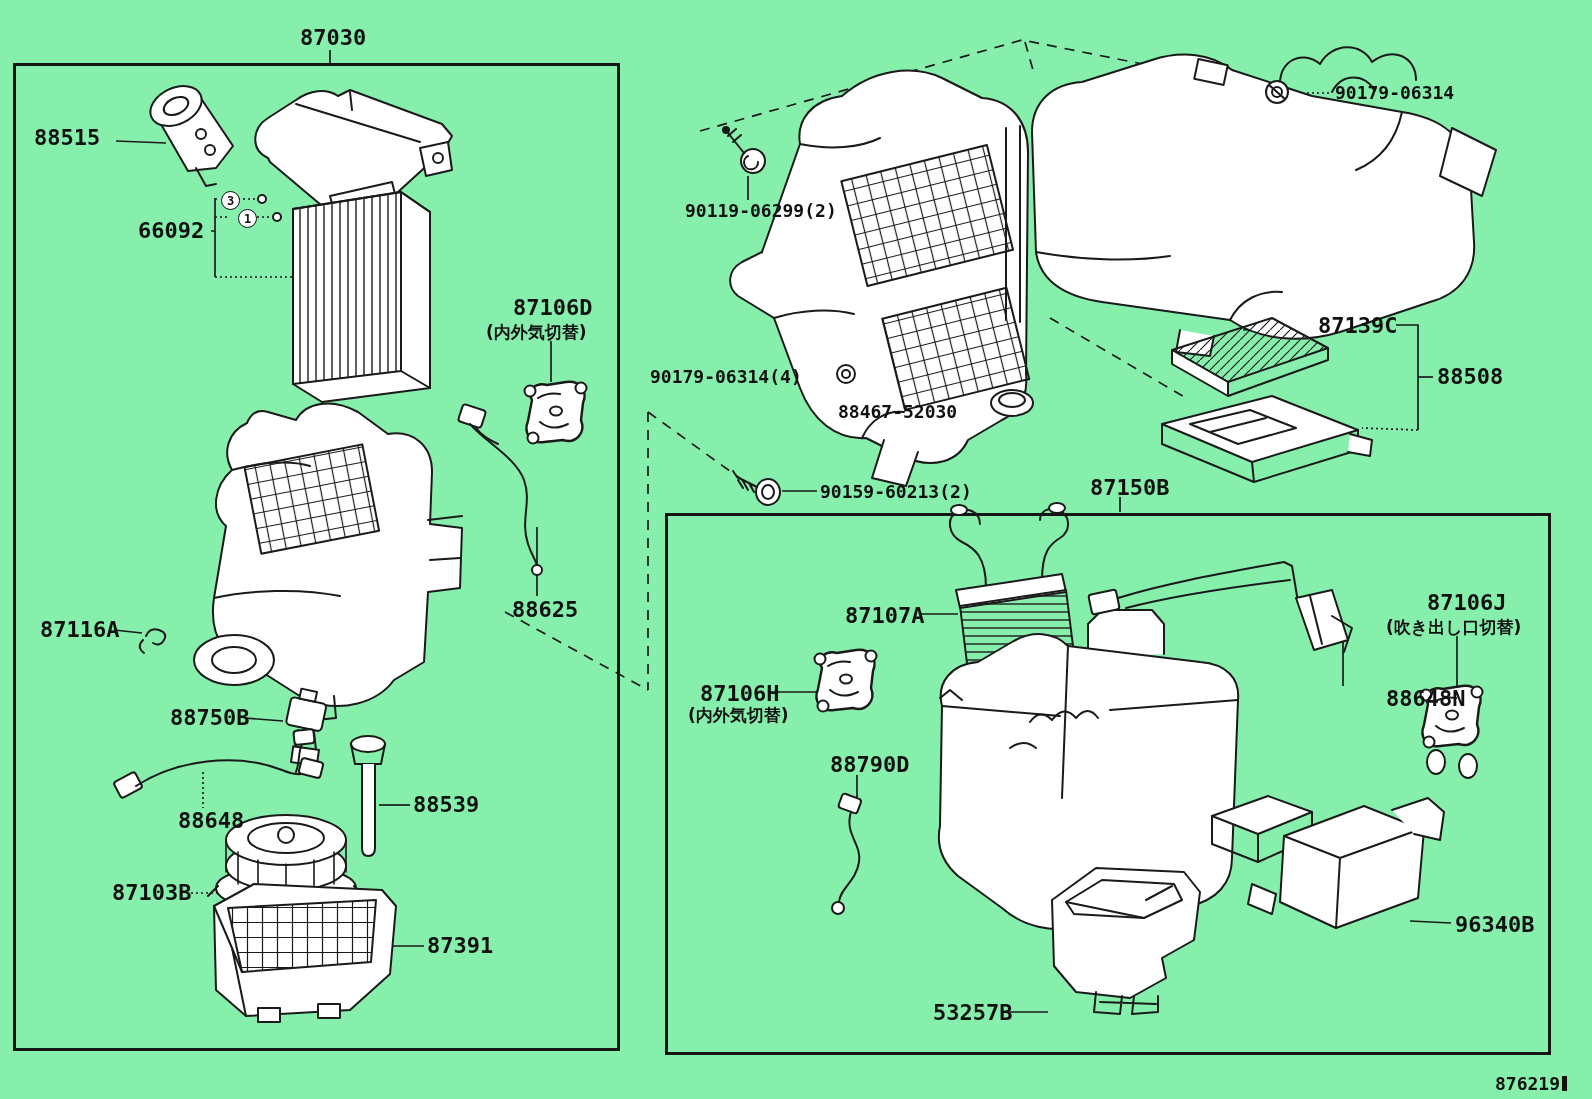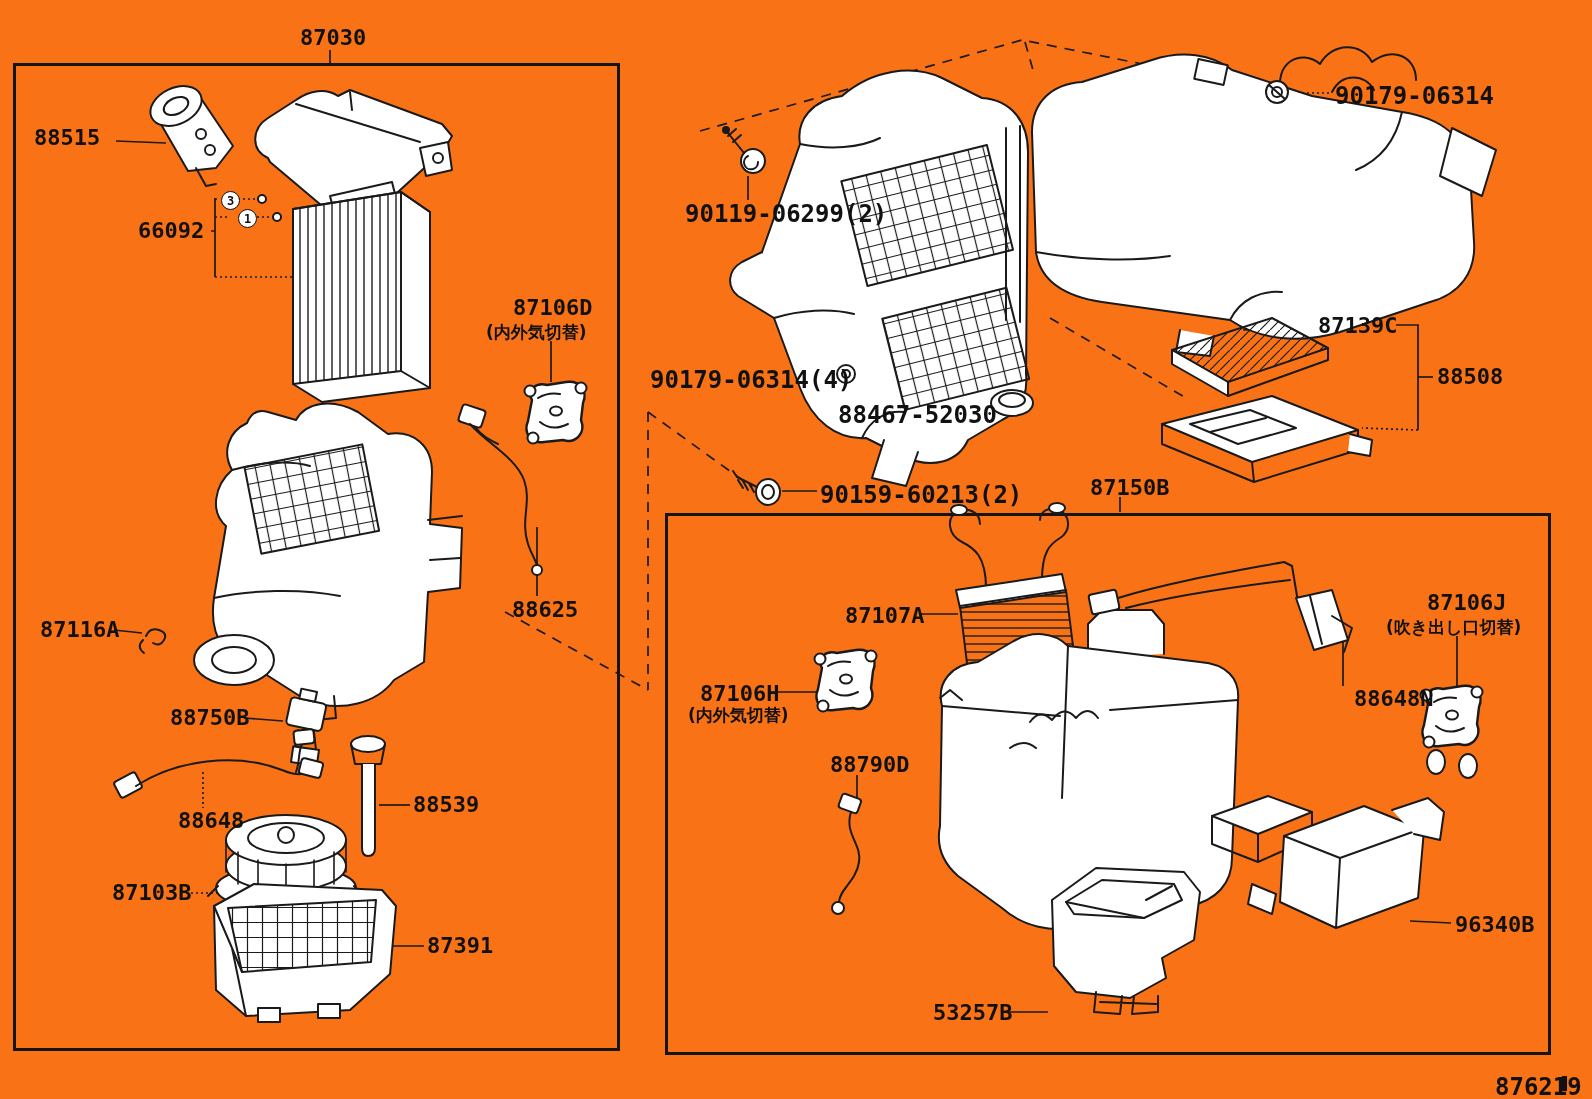--- a/index.html
+++ b/index.html
@@ -1,22 +1,22 @@
 <!DOCTYPE html>
 <html><head>
 <meta charset="utf-8">
 <style>
   html,body{margin:0;padding:0;background:#fff}
-  #stage{position:relative;width:1592px;height:1099px;background:#f97316;overflow:hidden;
+  #stage{position:relative;width:1592px;height:1099px;background:#86efac;overflow:hidden;
          font-family:"DejaVu Sans Mono",monospace;color:#111}
   .pbox{position:absolute;border:3px solid #151515;background:transparent}
   #art{position:absolute;left:0;top:0;z-index:1}
   .lbl{position:absolute;z-index:3;font:bold 22px "DejaVu Sans Mono",monospace;
        color:#111;line-height:1;white-space:pre;letter-spacing:0px}
-  .lbl-sm{font-size:24px}
+  .lbl-sm{font-size:18px}
   .lbl-jp{font:bold 17px "DejaVu Sans",sans-serif;letter-spacing:0}
   .callout{position:absolute;z-index:3;width:17px;height:17px;border:1.6px solid #111;
        border-radius:50%;background:#fff;display:flex;align-items:center;justify-content:center;
        font:bold 12px "DejaVu Sans Mono",monospace;color:#111}
   .partial{position:absolute;z-index:3;width:5px;height:15px;background:#111}
 </style>
 </head>
 <body>
 
 <div id="stage">
@@ -331,21 +331,21 @@
   <div class="lbl lbl-sm" style="left:838px;top:403px">88467-52030</div>
   <div class="lbl" style="left:1318px;top:315px">87139C</div>
   <div class="lbl" style="left:1437px;top:366px">88508</div>
   <div class="lbl lbl-sm" style="left:820px;top:483px">90159-60213(2)</div>
   <div class="lbl" style="left:1090px;top:477px">87150B</div>
 
   <div class="lbl" style="left:845px;top:605px">87107A</div>
   <div class="lbl" style="left:700px;top:683px">87106H</div>
   <div class="lbl lbl-jp" style="left:688px;top:704px">(内外気切替)</div>
   <div class="lbl" style="left:830px;top:754px">88790D</div>
-  <div class="lbl" style="left:1354px;top:688px">88648N</div>
+  <div class="lbl" style="left:1386px;top:688px">88648N</div>
   <div class="lbl" style="left:1427px;top:592px">87106J</div>
   <div class="lbl lbl-jp" style="left:1386px;top:616px">(吹き出し口切替)</div>
   <div class="lbl" style="left:933px;top:1002px">53257B</div>
   <div class="lbl" style="left:1455px;top:914px">96340B</div>
 
   <div class="lbl lbl-sm" style="left:1495px;top:1075px">876219</div>
   <div class="partial" style="left:1562px;top:1076px"></div>
 
   <div class="callout" style="left:221px;top:191px">3</div>
   <div class="callout" style="left:238px;top:209px">1</div>

